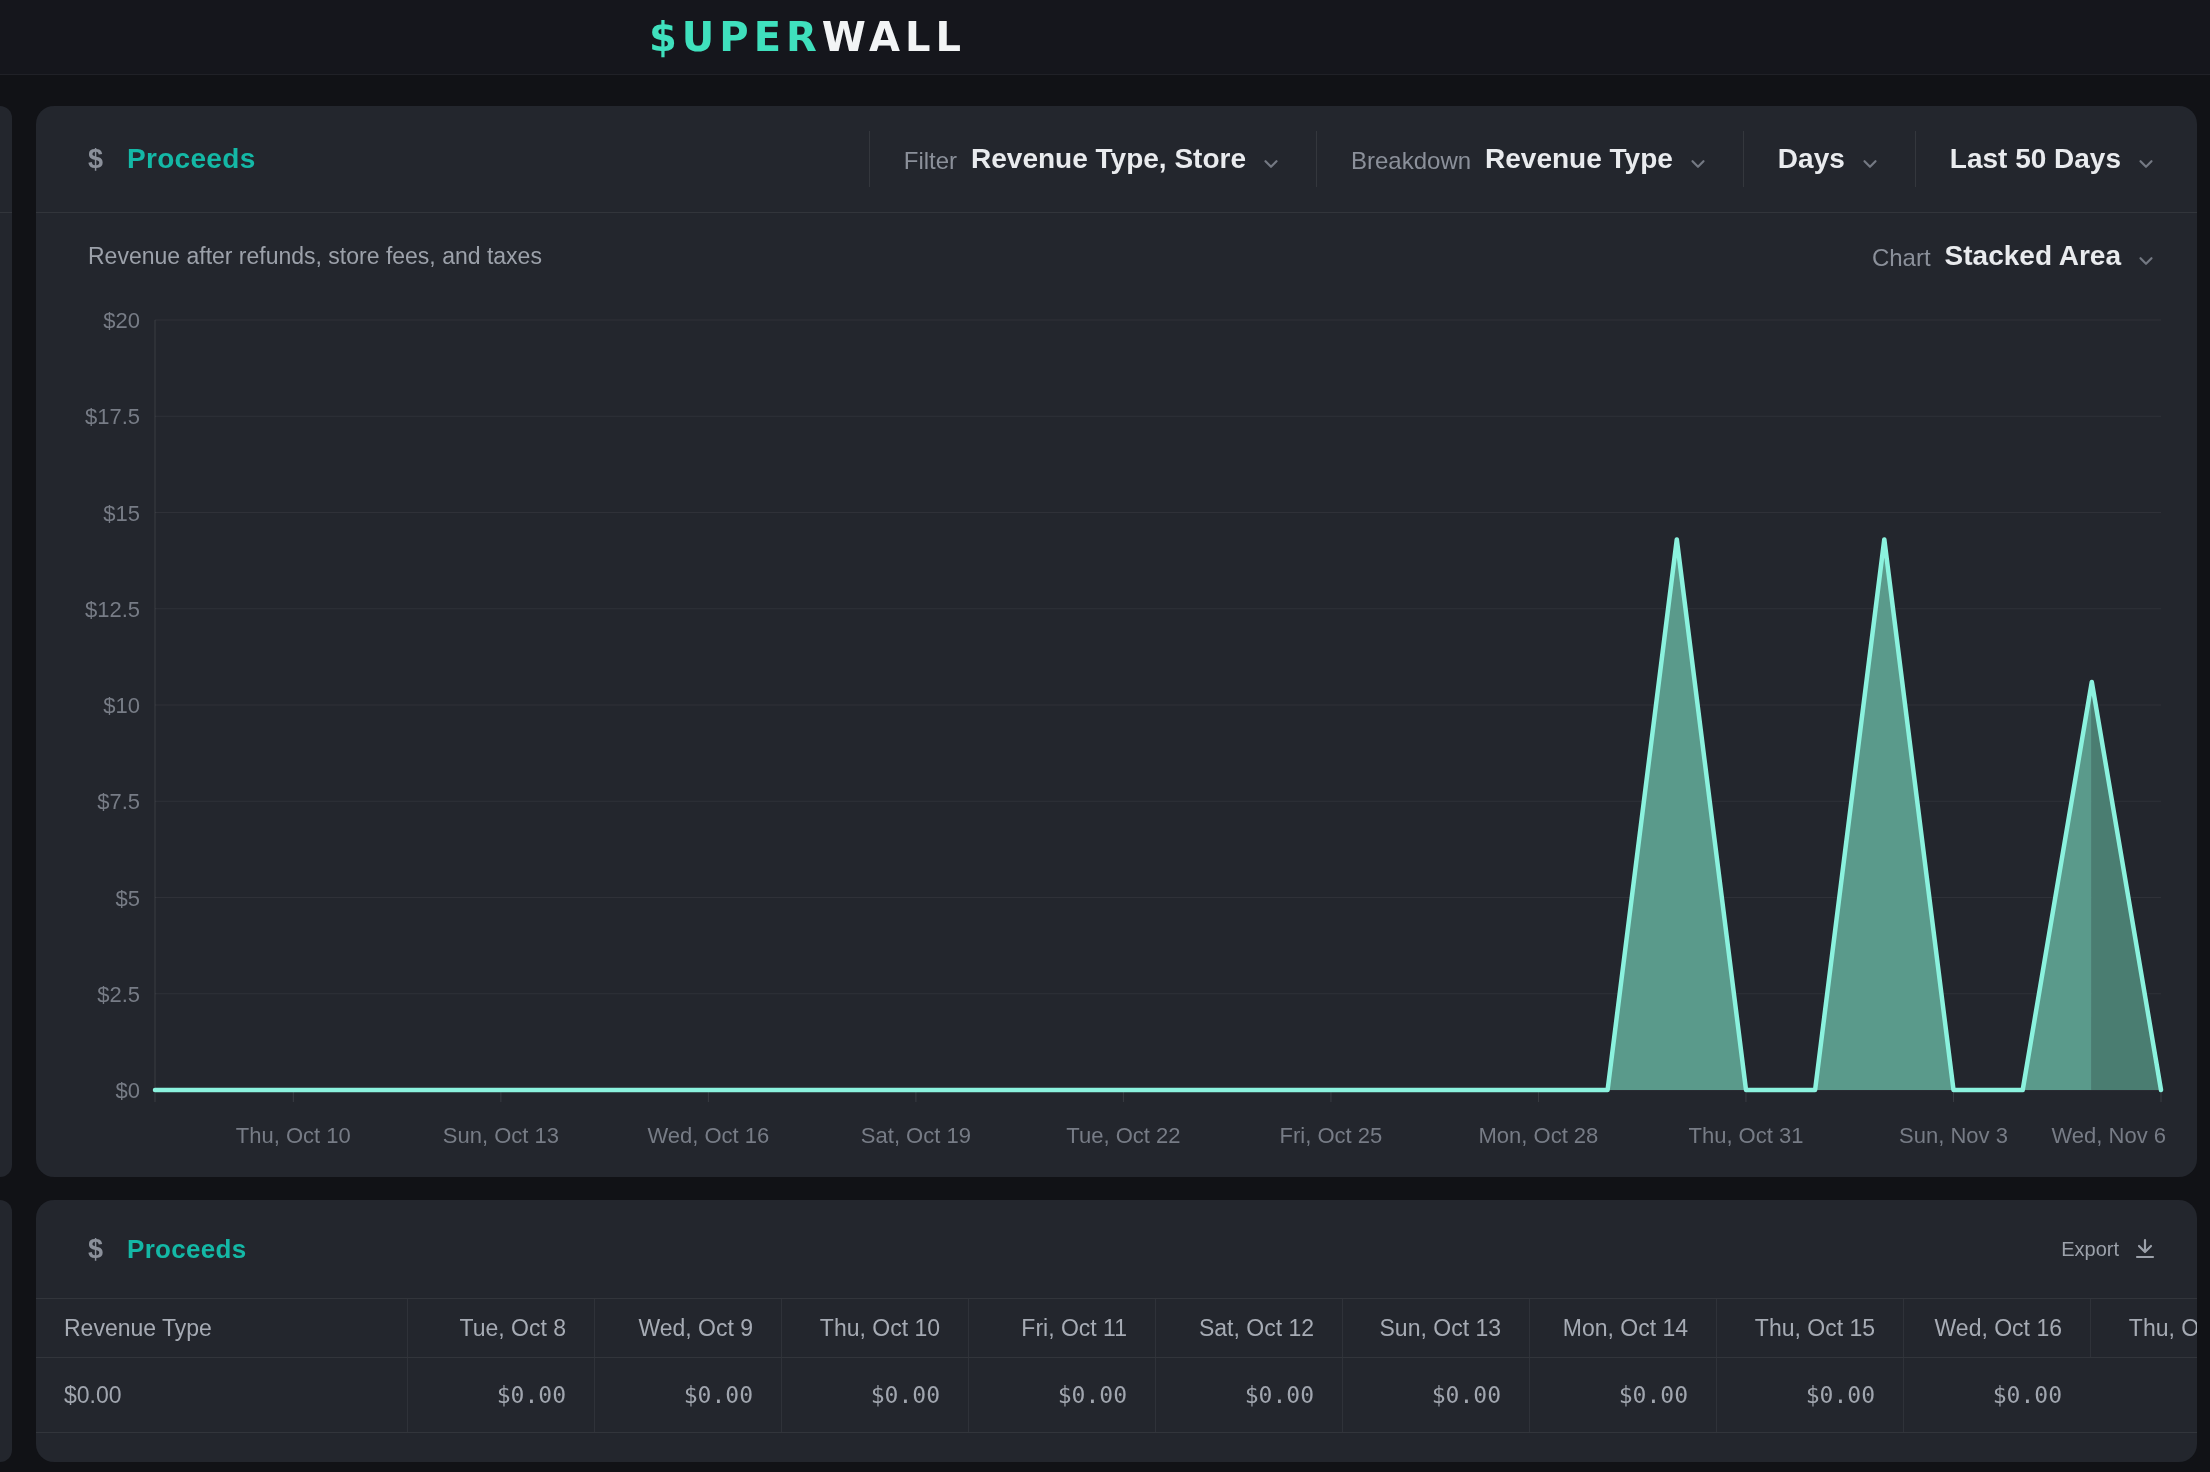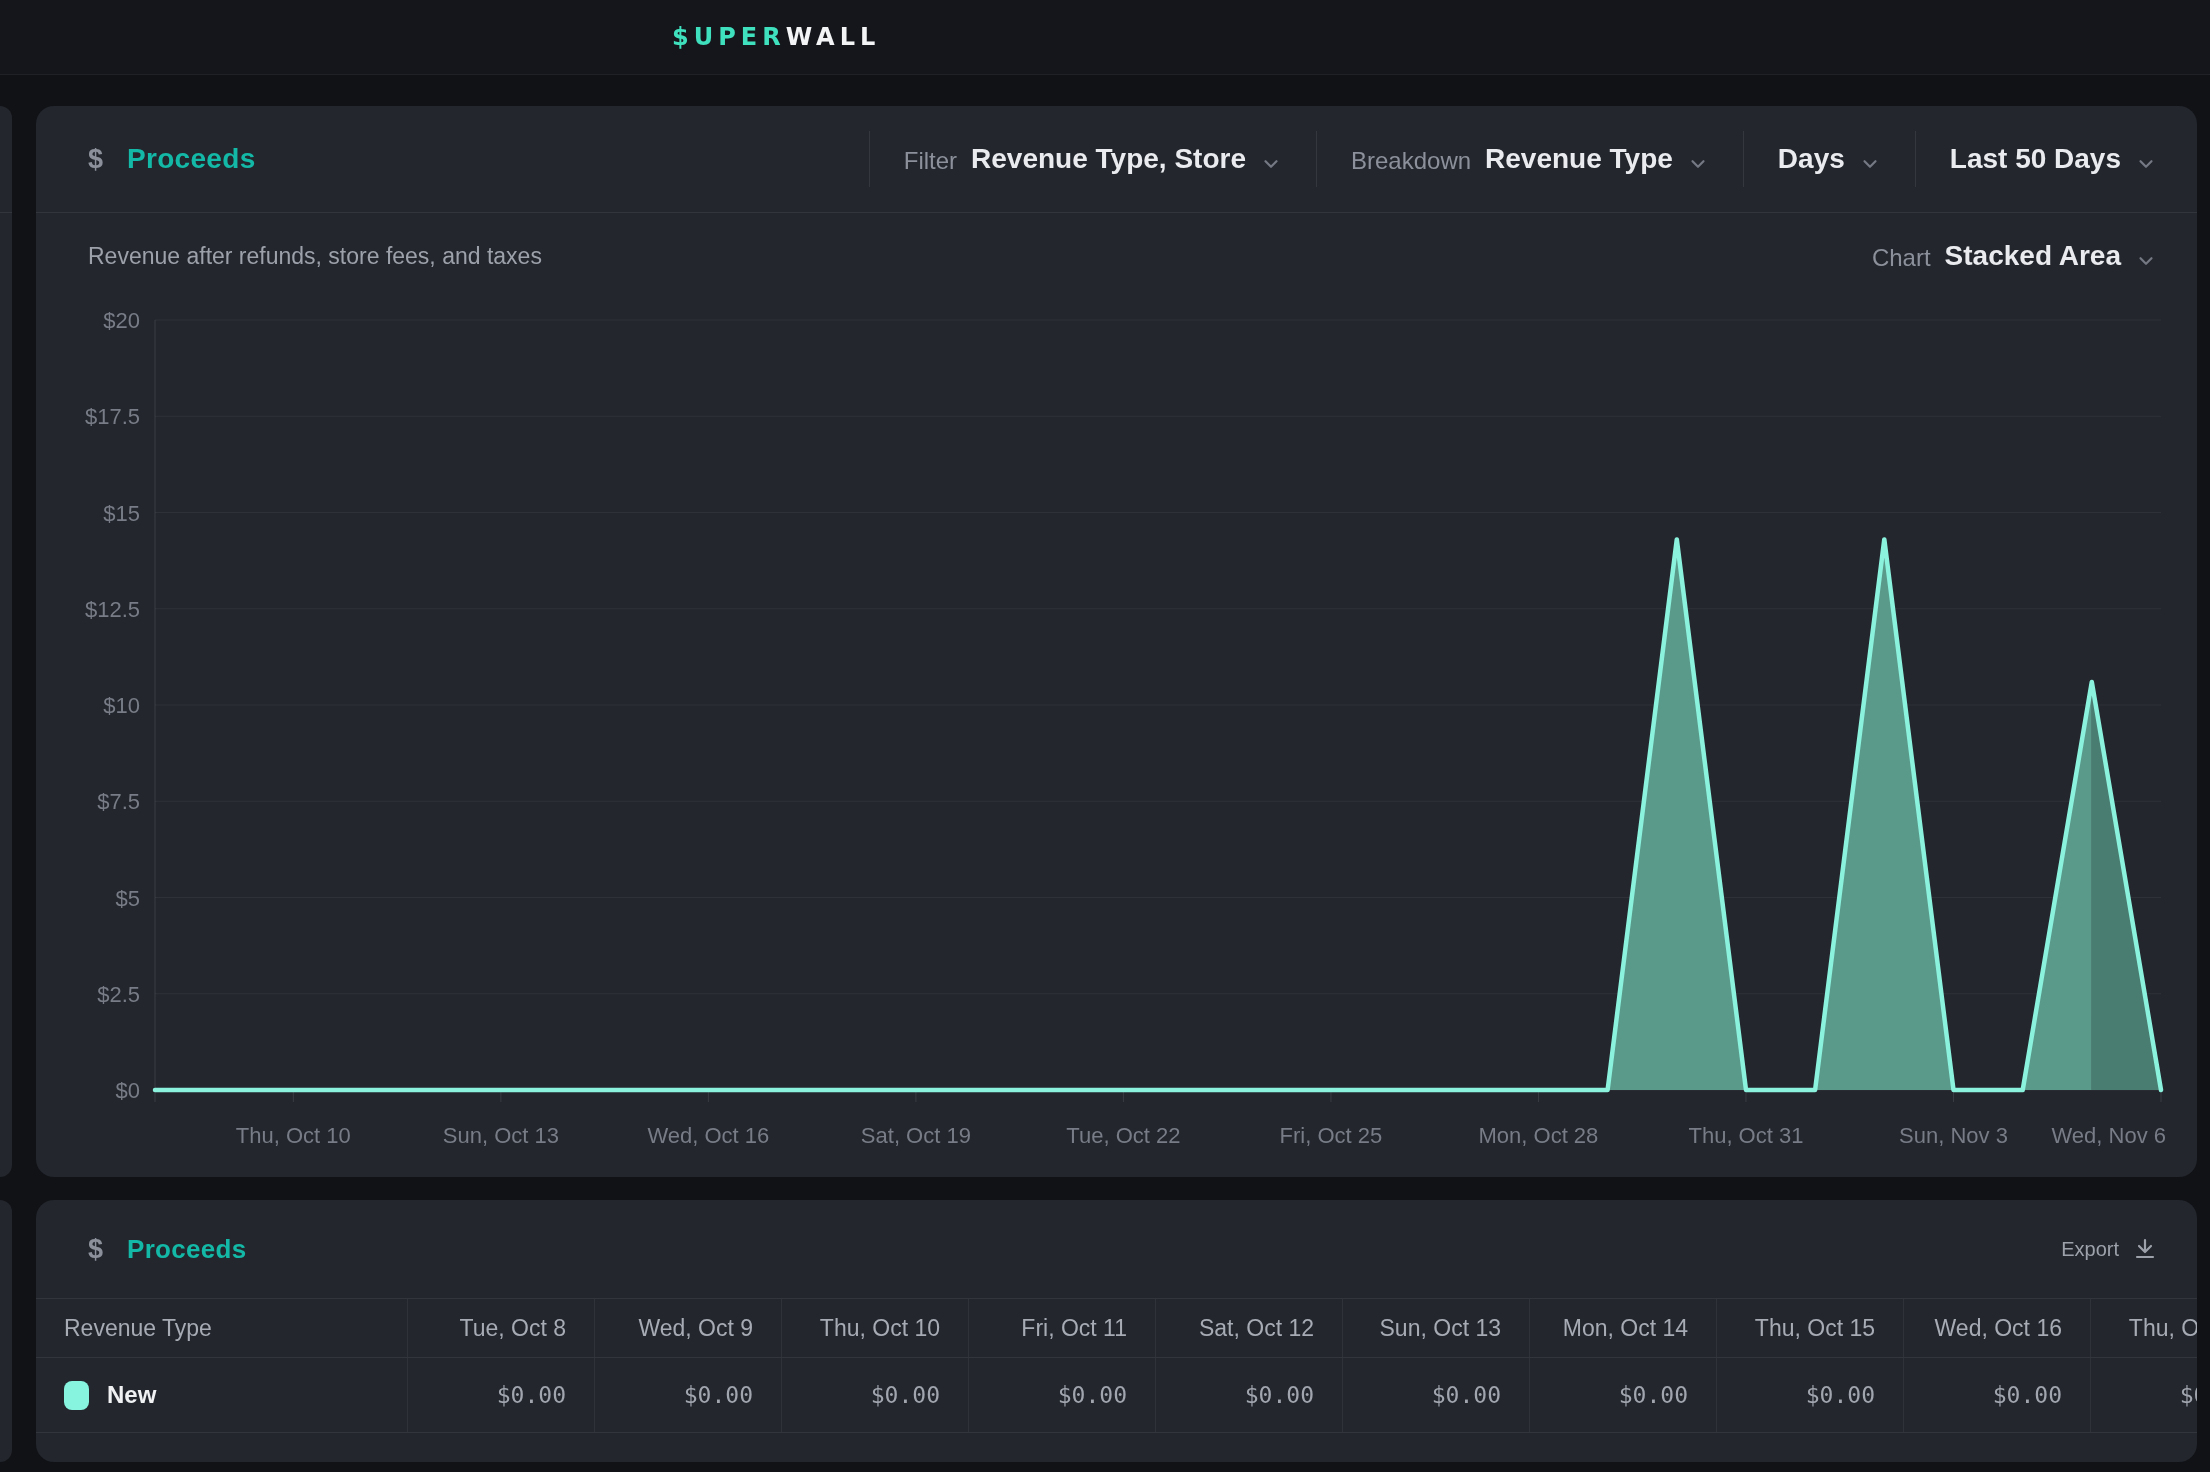--- a/index.html
+++ b/index.html
@@ -2,22 +2,22 @@
 <html><head>
 <meta charset="utf-8">
 <style>
   * { margin:0; padding:0; box-sizing:border-box; }
   html,body { width:2210px; height:1472px; overflow:hidden; }
   body { background:#111216; font-family:"Liberation Sans", sans-serif; position:relative; }
 
   
   .topbar { position:absolute; left:0; top:0; width:2210px; height:75px; background:#15161C;
             border-bottom:1px solid rgba(255,255,255,0.05); }
-  .logo { position:absolute; left:672px; top:50%; transform:translateY(-50%);
-          font-family:"DejaVu Sans", sans-serif; font-weight:800; font-size:24px; letter-spacing:5px; }
+  .logo { position:absolute; left:649px; top:50%; transform:translateY(-50%);
+          font-family:"DejaVu Sans", sans-serif; font-weight:800; font-size:40px; letter-spacing:5px; }
   .logo .accent { color:#3FE0BD; }
   .logo .rest   { color:#F2F4F5; }
 
   
   .card { position:absolute; left:36px; width:2161px; background:#23262D; border-radius:18px; overflow:hidden; }
   .card.chart-card { top:106px;  height:1071px; }
   .card.table-card { top:1200px; height:262px;  }
   .sliver { position:absolute; left:0; width:12px; background:#23262D; border-radius:0 14px 14px 0; }
   .sliver.s1 { top:106px;  height:1071px; }
   .sliver.s2 { top:1200px; height:262px;  }
@@ -193,24 +193,20 @@
       <div class="th">Thu, Oct 10</div>
       <div class="th">Fri, Oct 11</div>
       <div class="th">Sat, Oct 12</div>
       <div class="th">Sun, Oct 13</div>
       <div class="th">Mon, Oct 14</div>
       <div class="th">Thu, Oct 15</div>
       <div class="th">Wed, Oct 16</div>
       <div class="th">Thu, Oct 17</div>
     </div>
   <div class="grid grid-row" id="trow">
-      <div class="td">
-        <span class="swatch" style="background: rgb(134, 244, 223);"></span>
-        <span class="row-label">New</span>
-      </div>
       <div class="td">$0.00</div>
       <div class="td">$0.00</div>
       <div class="td">$0.00</div>
       <div class="td">$0.00</div>
       <div class="td">$0.00</div>
       <div class="td">$0.00</div>
       <div class="td">$0.00</div>
       <div class="td">$0.00</div>
       <div class="td">$0.00</div>
       <div class="td">$0.00</div>

